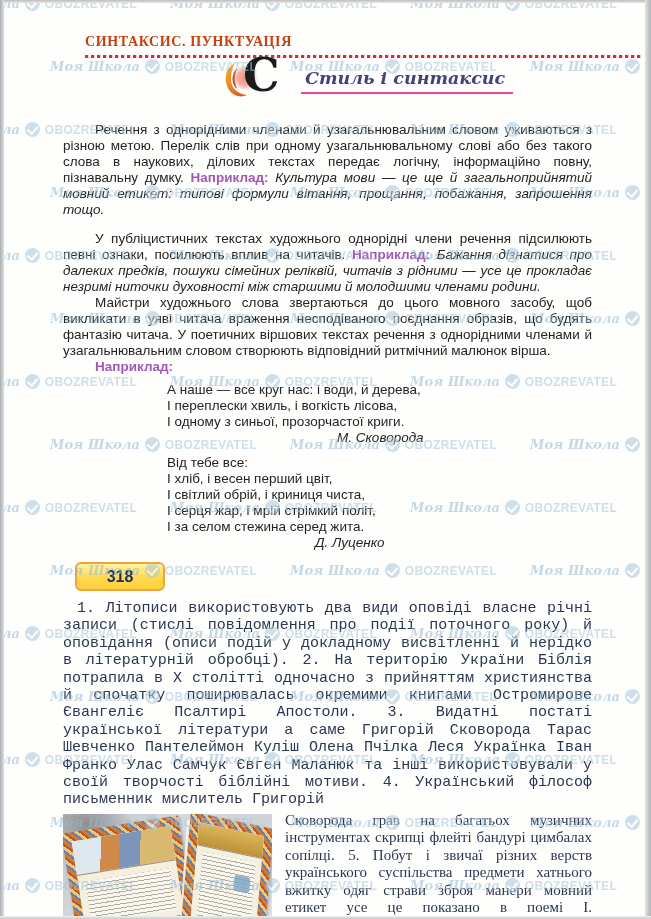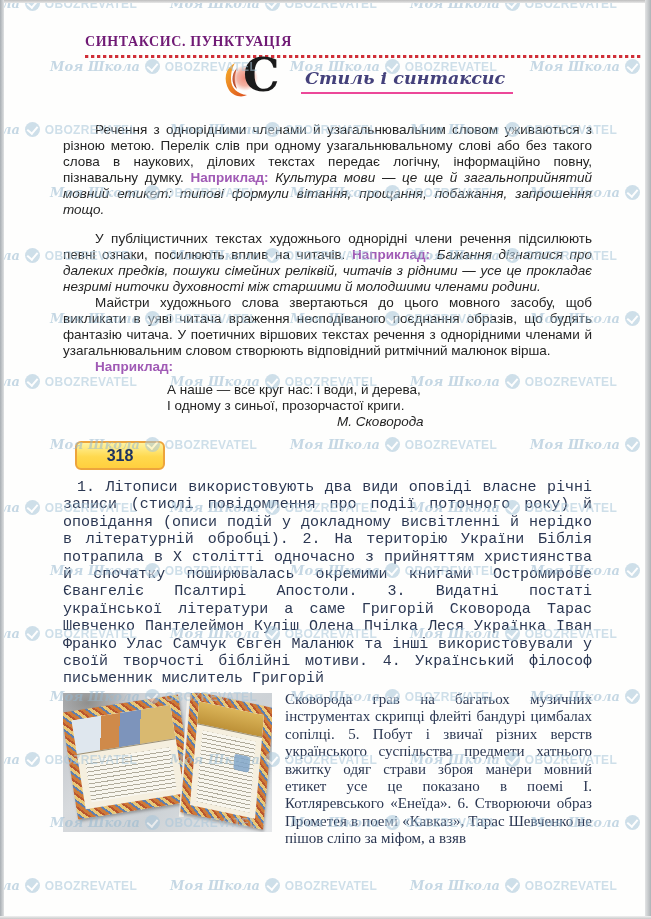--- a/index.html
+++ b/index.html
@@ -20,21 +20,21 @@
   #wm-layer { position:absolute; inset:0; z-index:5; pointer-events:none; overflow:hidden; }
   .wm { position:absolute; display:flex; align-items:center; gap:5px; white-space:nowrap; opacity:.55; }
   .wm-s { font:italic 700 13px "DejaVu Serif", serif; color:#97b9d0; font-style:italic; }
   .wm-i { display:inline-block; width:15px; height:15px; border-radius:50%; background:#a8c6da; position:relative; }
   .wm-i::after { content:""; position:absolute; left:4px; top:2px; width:5px; height:8px;
     border-right:2px solid #fff; border-bottom:2px solid #fff; transform:rotate(40deg); }
   .wm-b { font:700 12px "Liberation Sans", sans-serif; color:#a8c6da; letter-spacing:.3px; font-style:normal; }
 
   
   .chapter { position:relative; z-index:2; margin-left:22px;
-    font:700 14px "Liberation Serif", serif; letter-spacing:.6px; color:#701a75; }
+    font:700 14px "Liberation Serif", serif; letter-spacing:.6px; color:#c2410c; }
   .rule-red { position:absolute; left:85px; right:9px; top:55px; height:3px; z-index:2;
     background:repeating-linear-gradient(90deg,#d02f38 0 3px, rgba(208,47,56,.3) 3px 4px, rgba(208,47,56,0) 4px 6px); }
 
   
   .section-head { position:relative; z-index:2; height:48px; margin-top:10px; }
   .flame { position:absolute; left:158px; top:0px; width:38px; height:40px; }
   .big-letter { position:absolute; left:180px; top:-8px; font:700 46px "DejaVu Serif", serif; color:#1b1b1b; line-height:1; }
   .section-title { position:absolute; left:238px; top:8px;
     font:italic 700 17.5px "DejaVu Serif", serif; color:#44417b;
     border-bottom:2px solid #ec4899; padding:0 8px 4px 4px; }
@@ -370,24 +370,33 @@
   <p class="para"><span>Речення з однорідними членами й узагальнювальним словом уживаються з різною метою. Перелік слів при одному узагальнювальному слові або без такого слова в наукових, ділових текстах передає логічну, інформаційно повну, пізнавальну думку. </span><span class="lbl">Наприклад:</span><span class="ex"> Культура мови — це ще й загальноприйнятий мовний етикет: типові формули вітання, прощання, побажання, запрошення тощо.</span></p>
 
   <p class="para" style="margin:0"><span>У публіцистичних текстах художнього однорідні члени речення підсилюють певні ознаки, посилюють вплив на читачів. </span><span class="lbl">Наприклад:</span><span class="ex"> Бажання дізнатися про далеких предків, пошуки сімейних реліквій, читачів з рідними — усе це прокладає незримі ниточки духовності між старшими й молодшими членами родини.</span></p>
 
   <p class="para" style="margin:0"><span>Майстри художнього слова звертаються до цього мовного засобу, щоб викликати в уяві читача враження несподіваного поєднання образів, що будять фантазію читача. У поетичних віршових текстах речення з однорідними членами й узагальнювальним словом створюють відповідний ритмічний малюнок вірша.</span></p>
 
   <div class="para-label lbl">Наприклад:</div>
 
   <div class="poem poem1">
     <div>А наше — все круг нас: і води, й дерева,</div>
+    <div>І переплески хвиль, і вогкість лісова,</div>
     <div>І одному з синьої, прозорчастої криги.</div>
     <div class="poem-author">М. Сковорода</div>
   </div>
 
+  <div class="poem poem2">
+    <div>Від тебе все:</div>
+    <div>І хліб, і весен перший цвіт,</div>
+    <div>І світлий обрій, і криниця чиста,</div>
+    <div>І серця жар, і мрій стрімкий політ,</div>
+    <div>І за селом стежина серед жита.</div>
+    <div class="poem-author">Д. Луценко</div>
+  </div>
 
   <div class="task-row">
     <span class="badge">318</span>
   </div>
 
   <div class="serif-body serif-part1">1. Літописи використовують два види оповіді власне річні записи (стислі повідомлення про події поточного року) й оповідання (описи подій у докладному висвітленні й нерідко в літературній обробці). 2. На територію України Біблія потрапила в X столітті одночасно з прийняттям християнства й спочатку поширювалась окремими книгами Остромирове Євангеліє Псалтирі Апостоли. 3. Видатні постаті української літератури а саме Григорій Сковорода Тарас Шевченко Пантелеймон Куліш Олена Пчілка Леся Українка Іван Франко Улас Самчук Євген Маланюк та інші використовували у своїй творчості біблійні мотиви. 4. Український філософ письменник мислитель Григорій</div>
 
   <div class="serif-body serif-part2">
     <div class="photo">
       <div class="ph-page ph-left">

